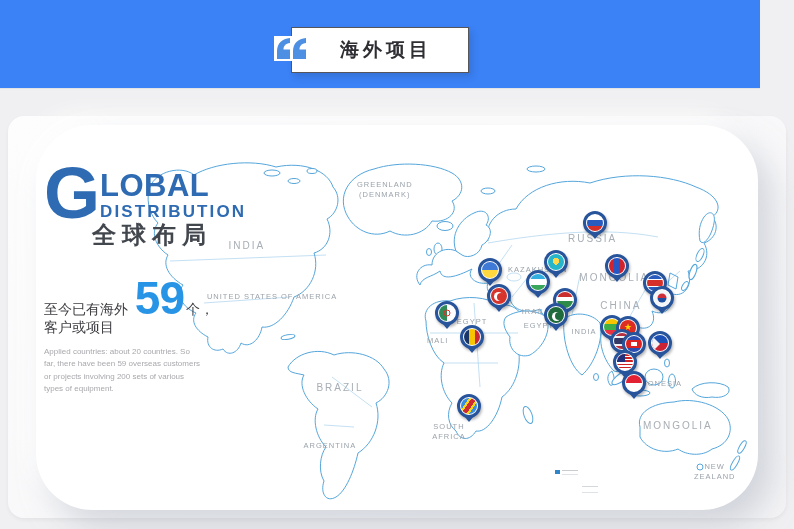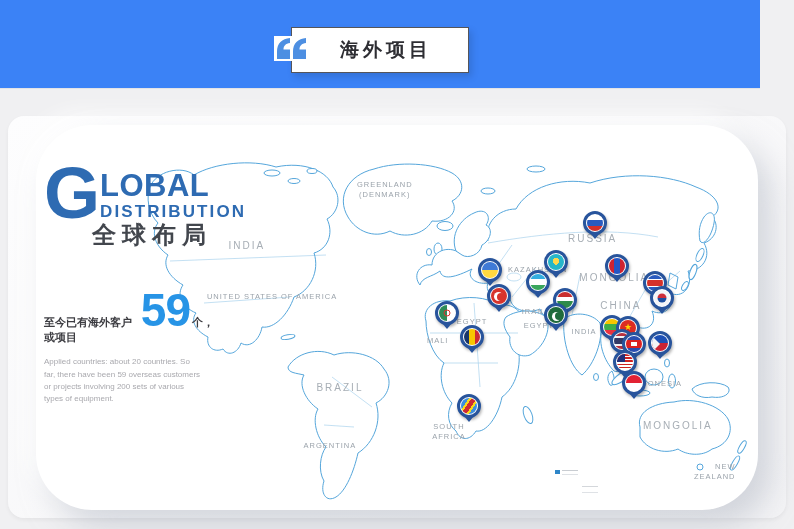--- a/index.html
+++ b/index.html
@@ -31,23 +31,23 @@
   .logo{position:absolute;left:8px;top:40px;}
   .logo-row{display:flex;align-items:flex-start;}
   .logo-g{font-size:72px;font-weight:700;color:#2e6bb2;line-height:.78;letter-spacing:-2px;}
   .logo-col{margin-left:2px;padding-top:7px;}
   .logo-lobal{font-size:31px;font-weight:700;color:#2e6bb2;line-height:.9;letter-spacing:.5px;}
   .logo-dist{font-size:17px;font-weight:700;color:#2e6bb2;letter-spacing:2.1px;margin-top:2px;}
   .logo-cn{font-size:24px;font-weight:700;color:#42464d;letter-spacing:6px;margin:-3px 0 0 48px;}
   
   .stats{position:absolute;left:8px;top:148px;width:170px;}
   .stat-row{display:flex;align-items:baseline;}
-  .stat-prefix,.stat-unit{font-size:11px;color:#3c3c41;font-weight:bold;}
+  .stat-prefix,.stat-unit{font-size:14px;color:#3c3c41;font-weight:normal;}
   .stat-value{font-weight:bold;color:#2794e6;line-height:.92;letter-spacing:-1px;}
-  .v1{font-size:46px;margin:16px 2px;}
+  .v1{font-size:46px;margin:4px 2px;}
   .v2{font-size:54px;margin:0 2px;}
   .row2{margin-top:-8px;}
   .stat-desc{margin-top:9px;font-size:8px;color:#a9a9ae;line-height:1.55;width:158px;}
   
   .pin{position:absolute;width:24px;height:24px;border-radius:50%;background:#fff;
        border:3px solid #28549c;box-shadow:1px 2px 3px rgba(0,0,0,.3);
        transform:translate(-50%,-50%);box-sizing:border-box;}
   .pin::after{content:'';position:absolute;left:50%;top:100%;transform:translateX(-50%) translateY(1px);
        border:5px solid transparent;border-top:6px solid #28549c;}
   .flag{position:absolute;inset:1px;border-radius:50%;overflow:hidden;background:#ccc;}
@@ -197,21 +197,21 @@
           <span class="map-label lg" style="left: 81%; top: 46.8%;">CHINA</span>
           <span class="map-label sm" style="left: 68.8%; top: 48.6%;">IRAN</span>
           <span class="map-label sm" style="left: 75.9%; top: 53.8%;">INDIA</span>
           <span class="map-label sm" style="left: 60.4%; top: 51.2%;">EGYPT</span>
           <span class="map-label sm" style="left: 63%; top: 52.2%; margin-left: 48px;">EGYPT</span>
           <span class="map-label sm" style="left: 54.8%; top: 56.1%; padding-left: 12px;">MALI</span>
           <span class="map-label sm" style="left: 86%; top: 67.3%;">INDONESIA</span>
           <span class="map-label sm" style="left: 57.2%; top: 79.7%;">SOUTH
 AFRICA</span>
           <span class="map-label lg" style="left: 88.9%; top: 77.9%;">MONGOLIA</span>
-          <span class="map-label sm" style="left: 94%; top: 90.1%; text-align: right;">NEW
+          <span class="map-label sm" style="left: 94%; top: 90.1%;">NEW
 ZEALAND</span>
         </div>
 
       <div>
           <div class="pin" style="left: 77.4%; top: 25.5%;">
             <div class="flag ru"></div>
           </div>
           <div class="pin" style="left: 72%; top: 35.6%;">
             <div class="flag kz"></div>
           </div>

